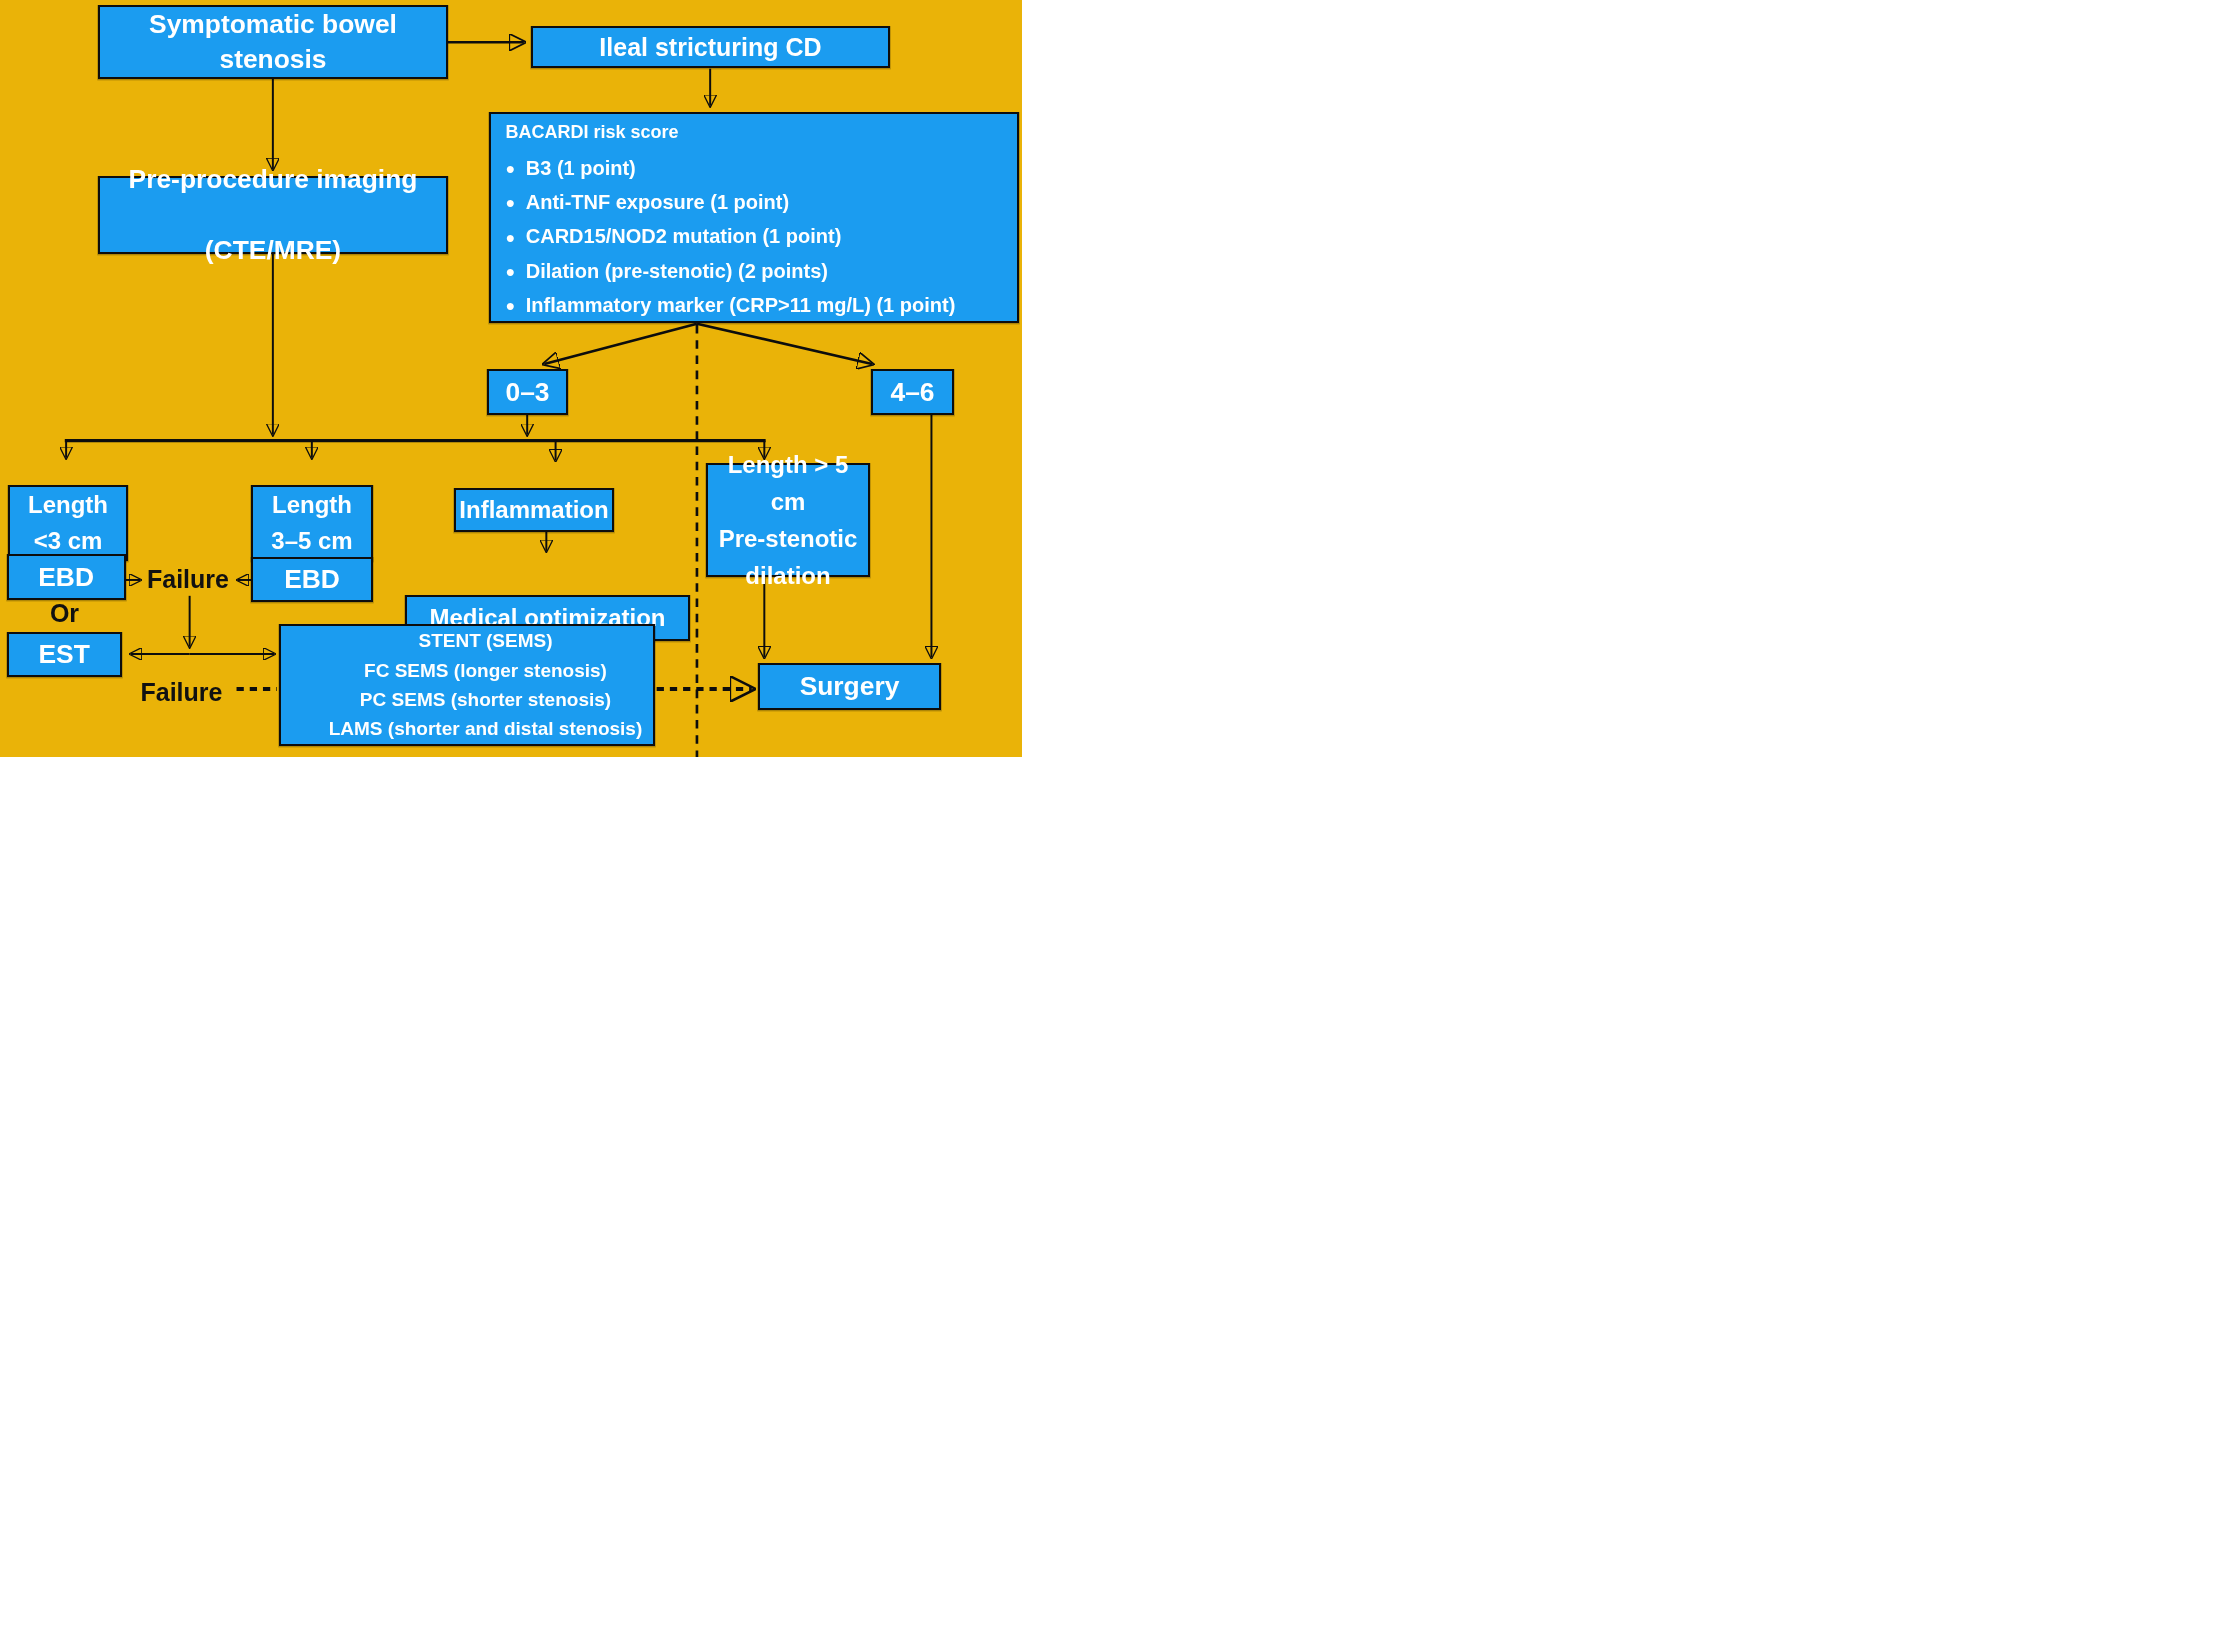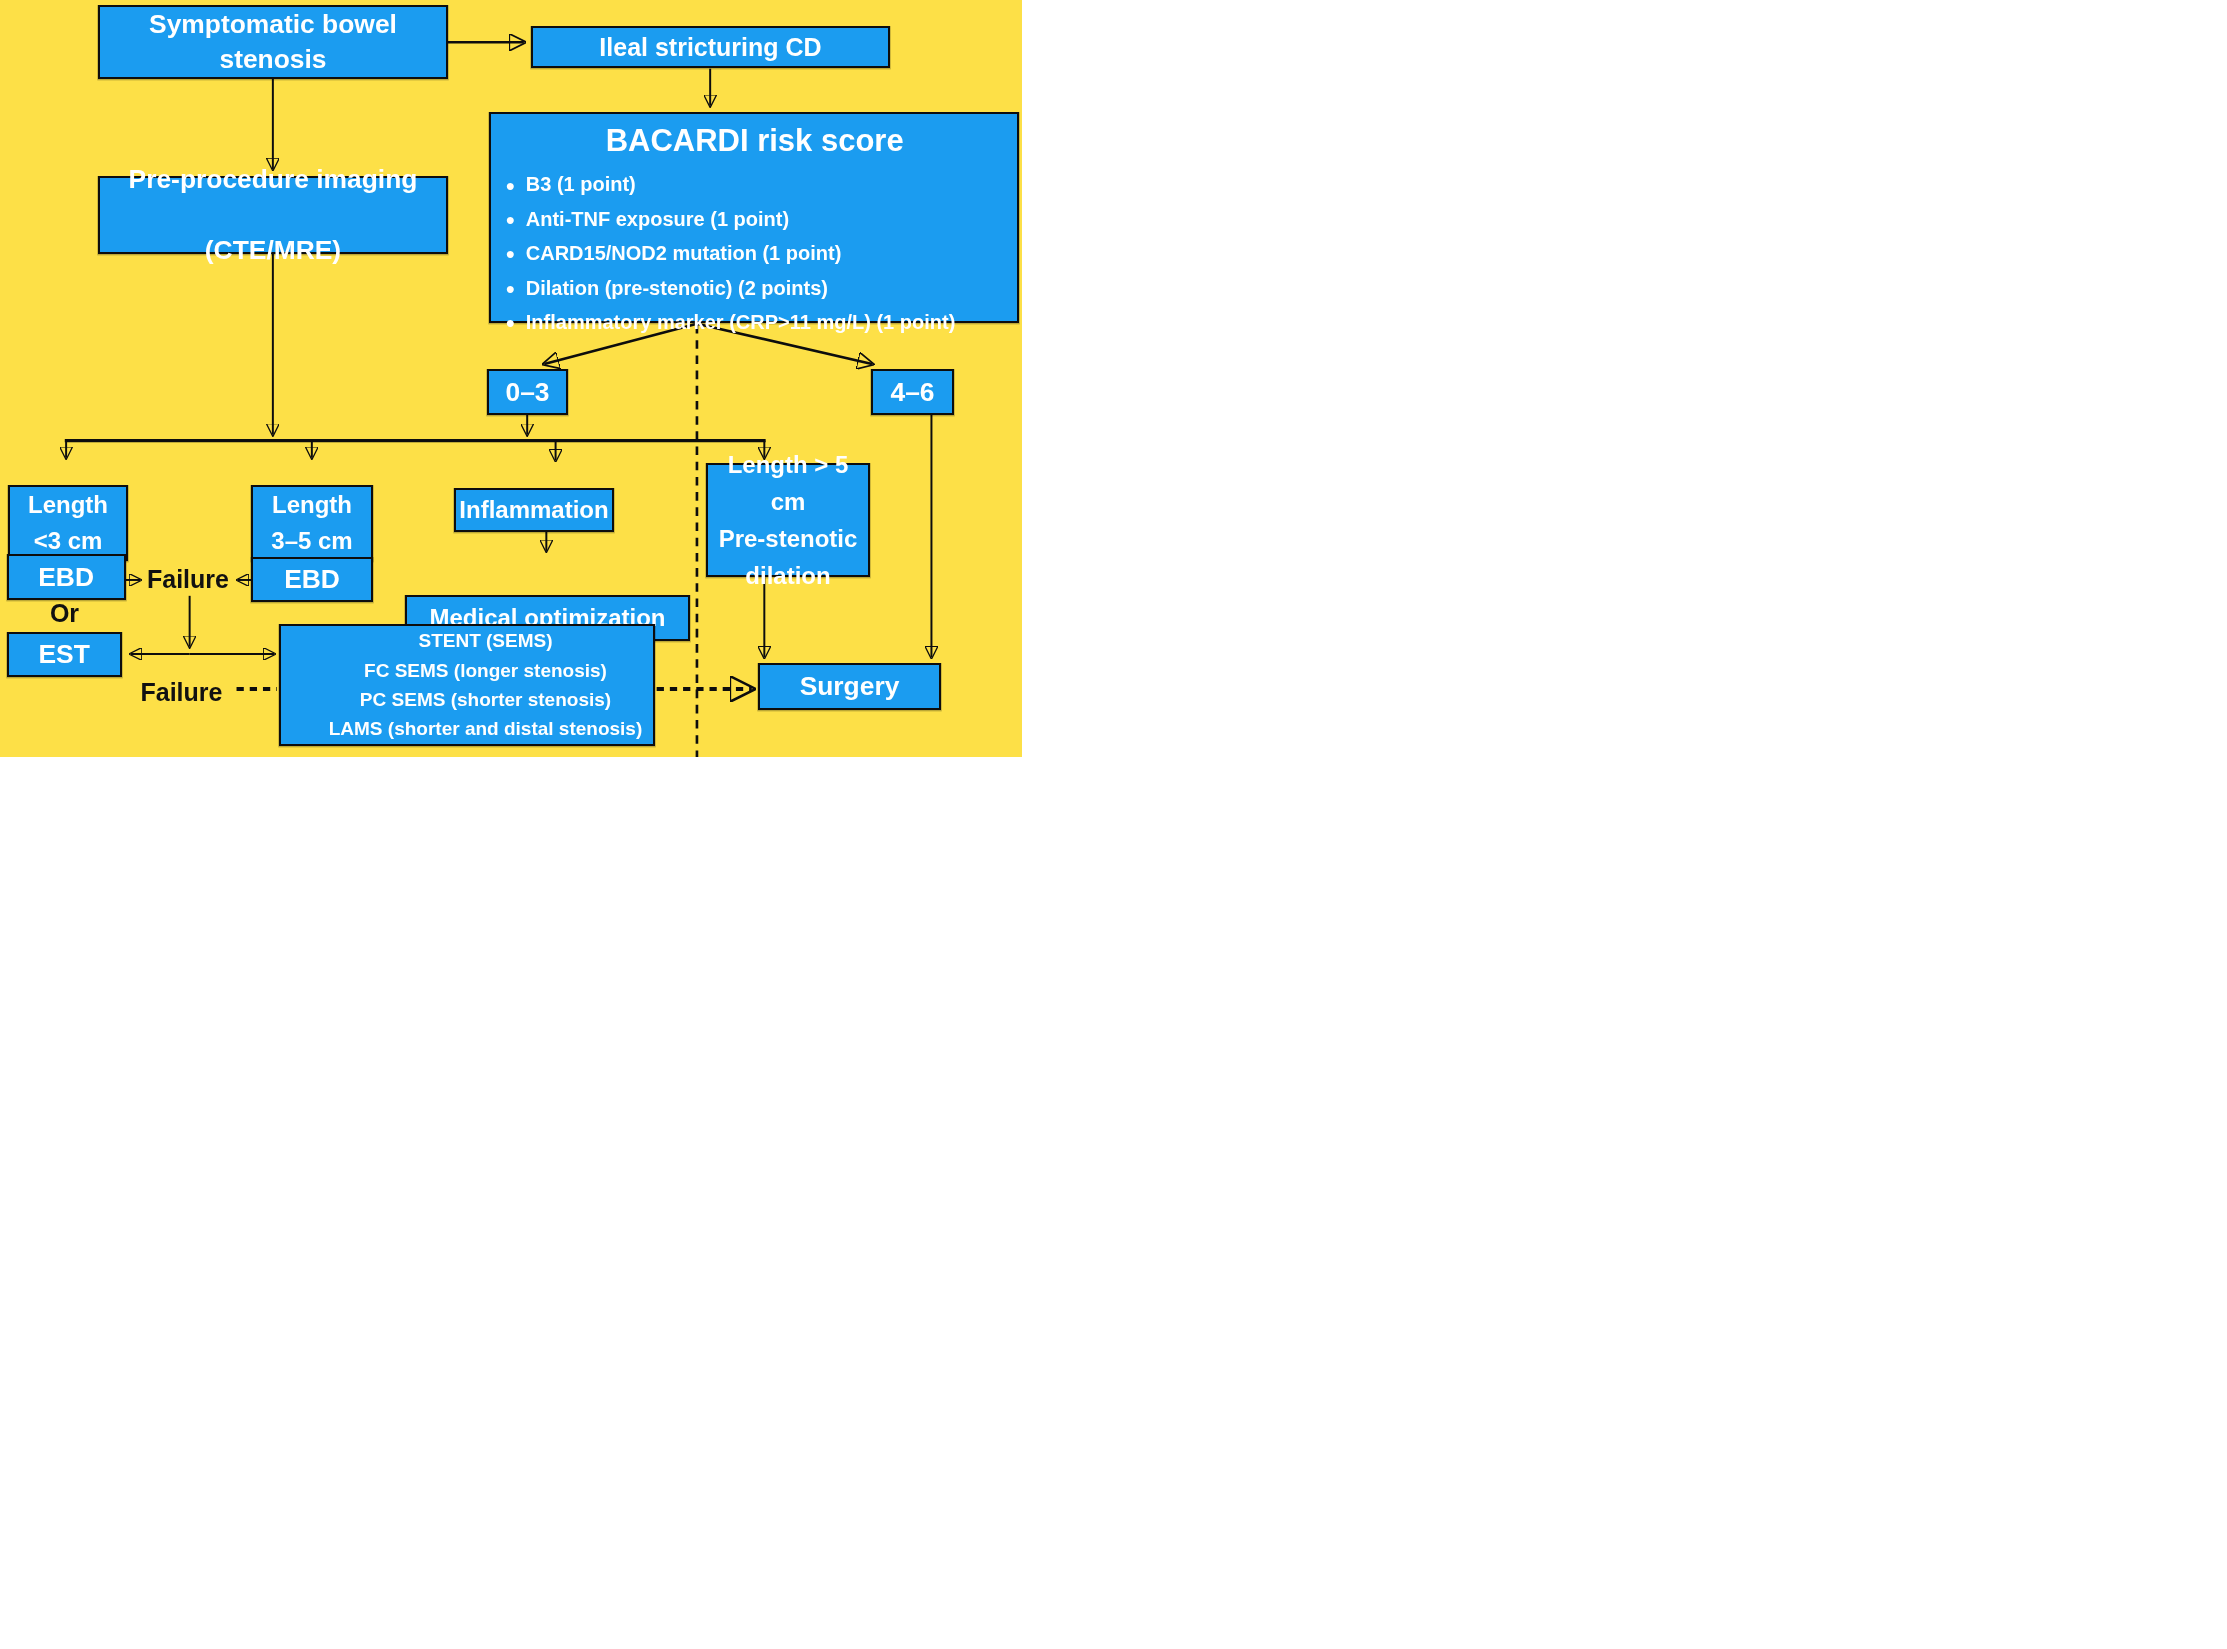--- a/index.html
+++ b/index.html
@@ -1,19 +1,19 @@
 <!DOCTYPE html>
 <html style="font-size:10.6px"><head>
 <meta charset="utf-8">
 <style>
   html,body{margin:0;padding:0;background:#ffffff;}
   .canvas{
     position:relative;
     width:1022px;height:757px;
-    background:#fde047;
+    background:#eab308;
     font-family:"Liberation Sans", sans-serif;
     font-weight:bold;
     overflow:hidden;
   }
   .wires{position:absolute;left:0;top:0;width:1022px;height:757px;}
   .wires line, .wires path{stroke:#0d0d0d;fill:none;}
   .node{
     position:absolute;
     background:#1b9cf0;
     border:2px solid #0d0d0d;
@@ -34,21 +34,21 @@
   .f29{font-size:19px;line-height:1.55;padding-left:37px;}
   .blacklabel{
     position:absolute;
     color:#111111;
     font-size:25px;
     display:flex;align-items:center;justify-content:center;
     text-align:center;
   }
   
   .bacardi{justify-content:flex-start;align-items:stretch;padding:6.6px 13.2px 4px 14.5px;}
-  .bacardi .title{font-size:31px;line-height:1.3;text-align:center;margin-bottom:6.6px;}
+  .bacardi .title{font-size:18px;line-height:1.3;text-align:left;margin-bottom:6.6px;}
   .riskline{display:flex;align-items:center;gap:10.6px;text-align:left;font-size:20px;line-height:1.72;}
   .riskline .dot{font-size:16px;line-height:1;flex:0 0 auto;transform:translateY(0.7px);}
 </style>
 </head>
 <body>
 
 <div class="canvas">
 
   <svg class="wires" viewBox="0 0 1547 1146">
     <defs>

